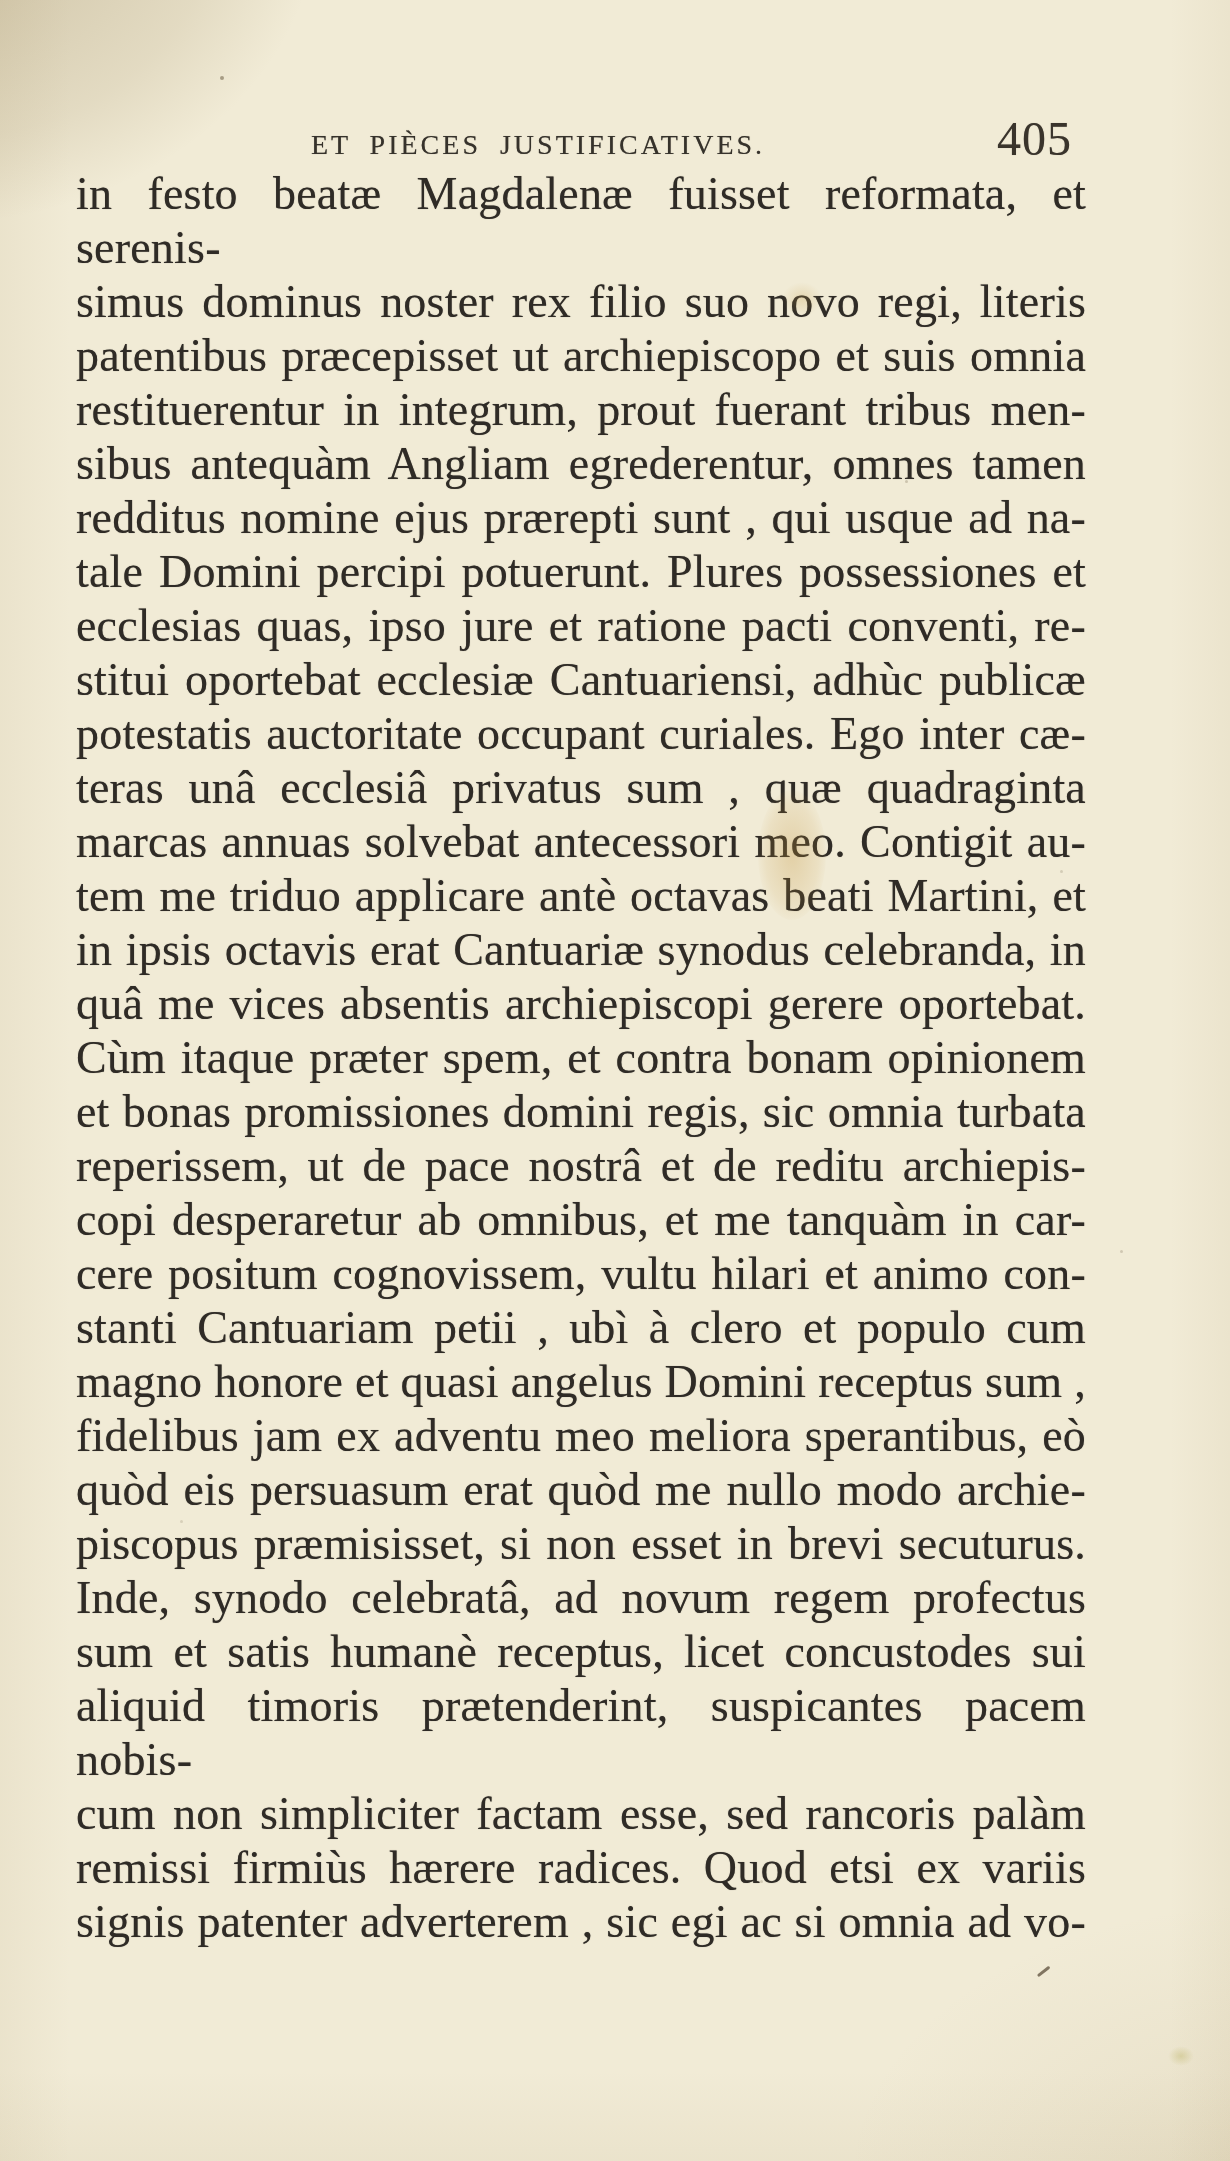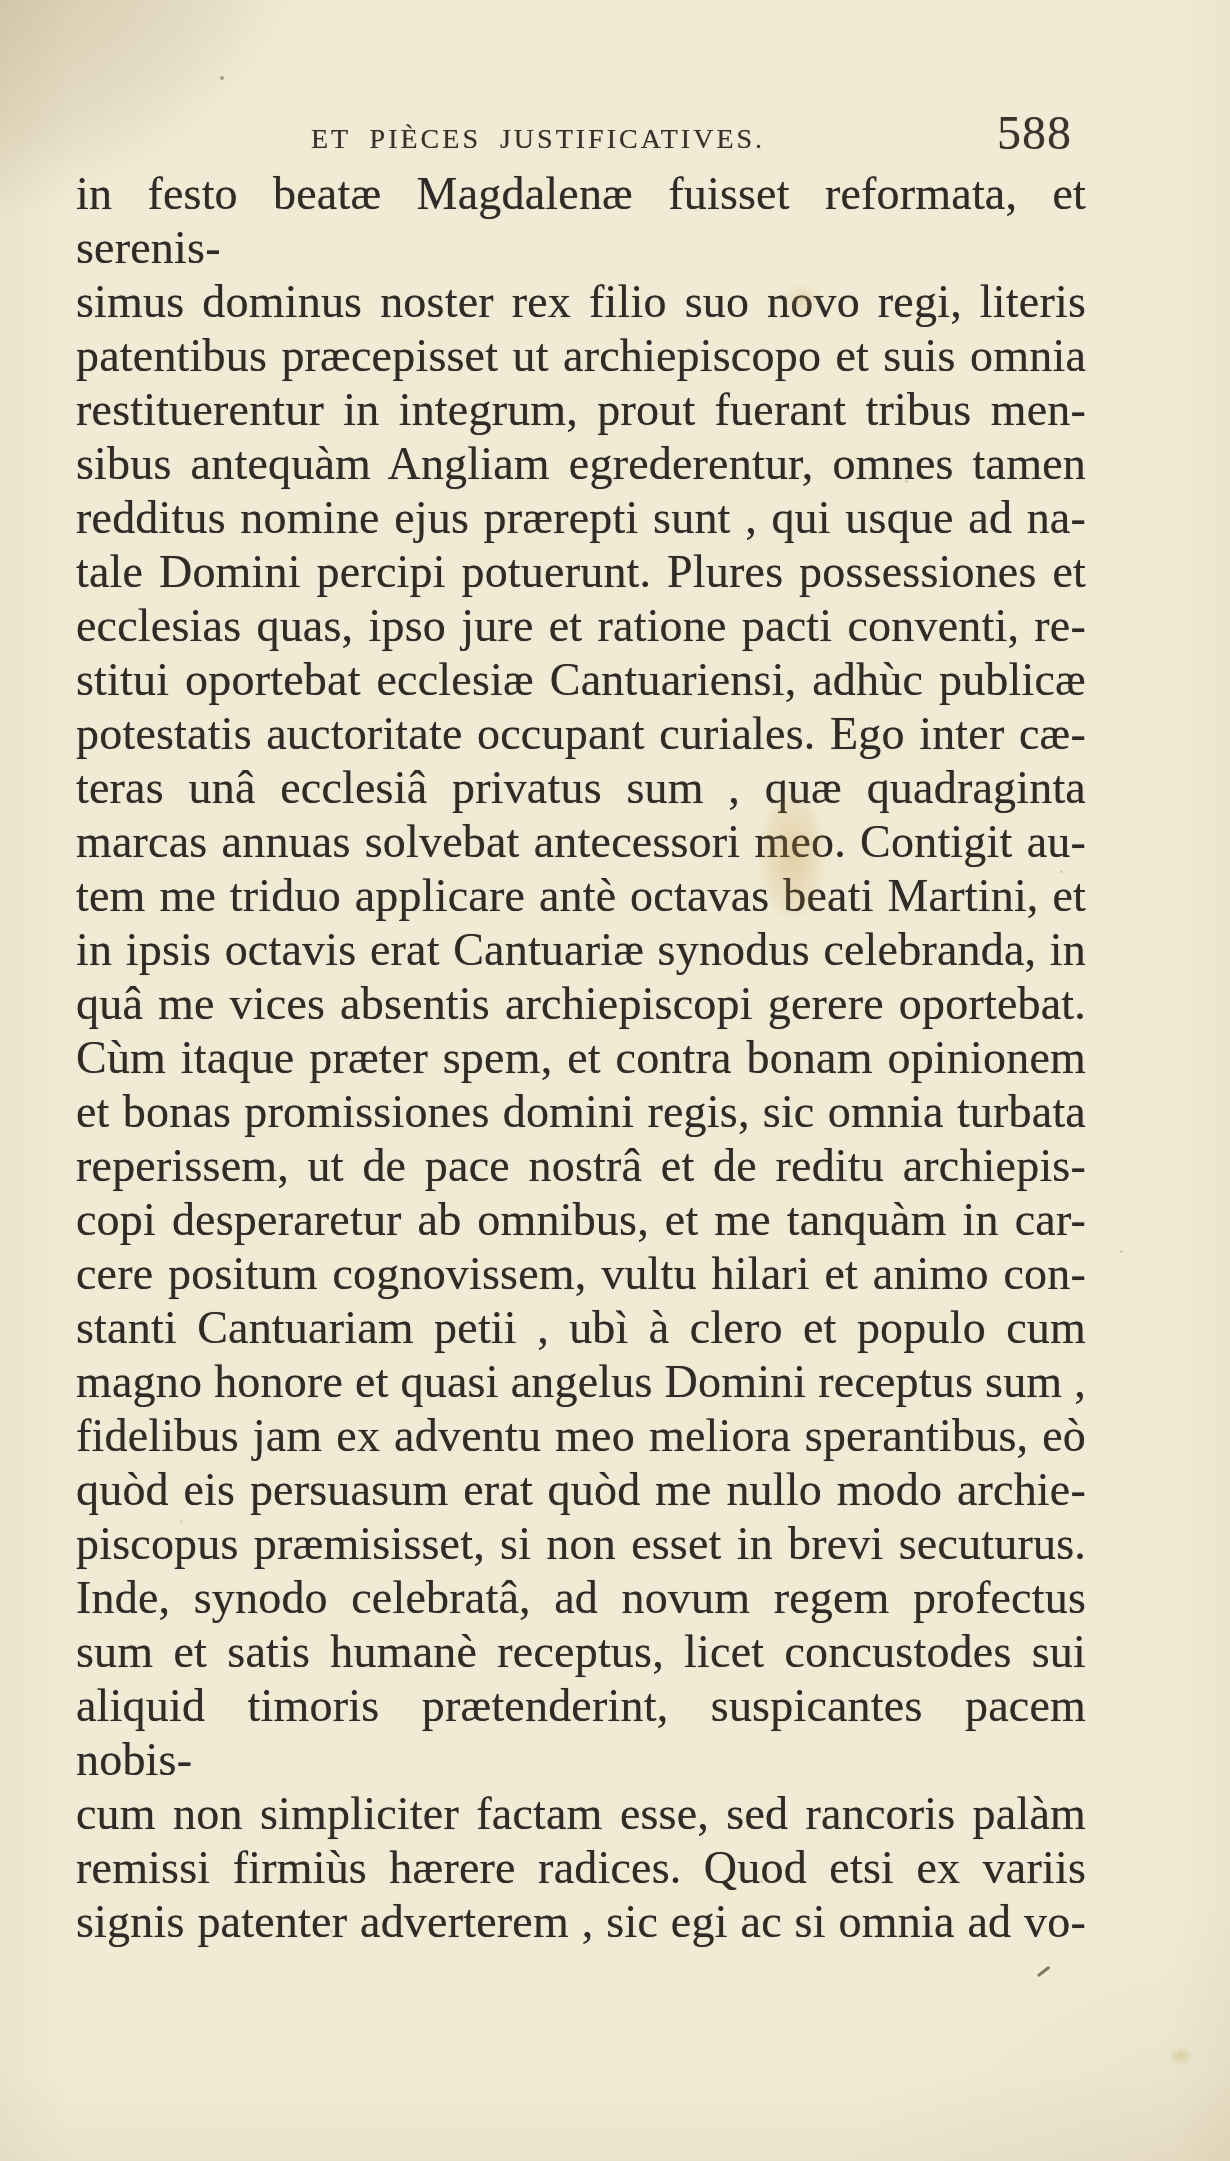--- a/index.html
+++ b/index.html
@@ -15,21 +15,21 @@
       radial-gradient(ellipse 520px 420px at -70px -90px, rgba(140,118,72,0.38), rgba(140,118,72,0.14) 55%, rgba(140,118,72,0) 75%),
       linear-gradient(90deg, rgba(176,156,112,0.10), rgba(176,156,112,0) 70px),
       linear-gradient(270deg, rgba(176,156,112,0.09), rgba(176,156,112,0) 60px),
       linear-gradient(0deg, rgba(176,156,112,0.10), rgba(176,156,112,0) 90px),
       radial-gradient(ellipse 600px 400px at 103% 101%, rgba(170,148,104,0.14), rgba(170,148,104,0) 70%);
     font-family: "Liberation Serif", "DejaVu Serif", serif;
     color: #2f2b26;
   }
 
   
-  .running-header { position: absolute; top: 4px; left: 0; width: 100%; height: 170px; text-align: center; }
+  .running-header { position: absolute; top: 10px; left: 0; width: 100%; height: 170px; text-align: center; }
   .header-title {
     position: absolute;
     top: 117px;
     left: 538px;
     transform: translateX(-50%);
     white-space: nowrap;
     font-size: 28px;
     line-height: 36px;
     letter-spacing: 3px;
     word-spacing: 9px;
@@ -96,21 +96,21 @@
   .speck.s6 { left: 180px; top: 1520px; width: 3px; height: 3px; opacity: .35; }
   .speck.s7 { left: 1060px; top: 870px; width: 3px; height: 3px; opacity: .4; }
 </style>
 </head>
 <body>
 
 <div class="page">
 
   <div class="running-header">
     <span class="header-title">ET PIÈCES JUSTIFICATIVES.</span>
-    <span class="page-number">588</span>
+    <span class="page-number">405</span>
   </div>
 
   <div class="body-text">in festo beatæ Magdalenæ fuisset reformata, et serenis-
 simus dominus noster rex filio suo novo regi, literis
 patentibus præcepisset ut archiepiscopo et suis omnia
 restituerentur in integrum, prout fuerant tribus men-
 sibus antequàm Angliam egrederentur, omnes tamen
 redditus nomine ejus prærepti sunt , qui usque ad na-
 tale Domini percipi potuerunt. Plures possessiones et
 ecclesias quas, ipso jure et ratione pacti conventi, re-

